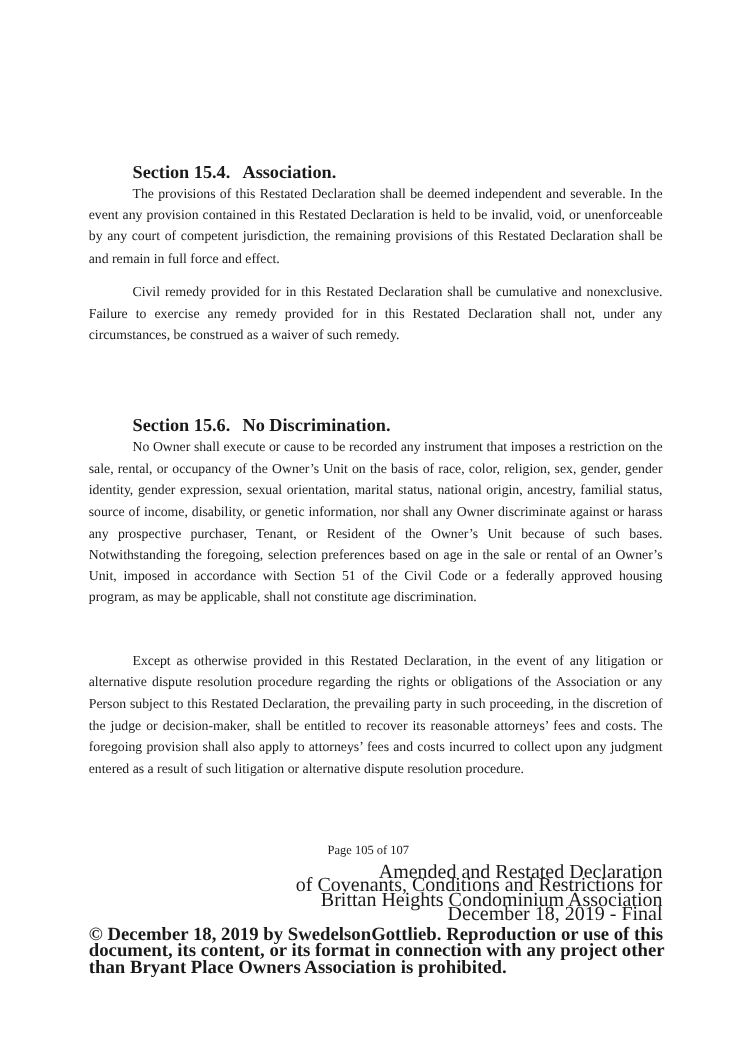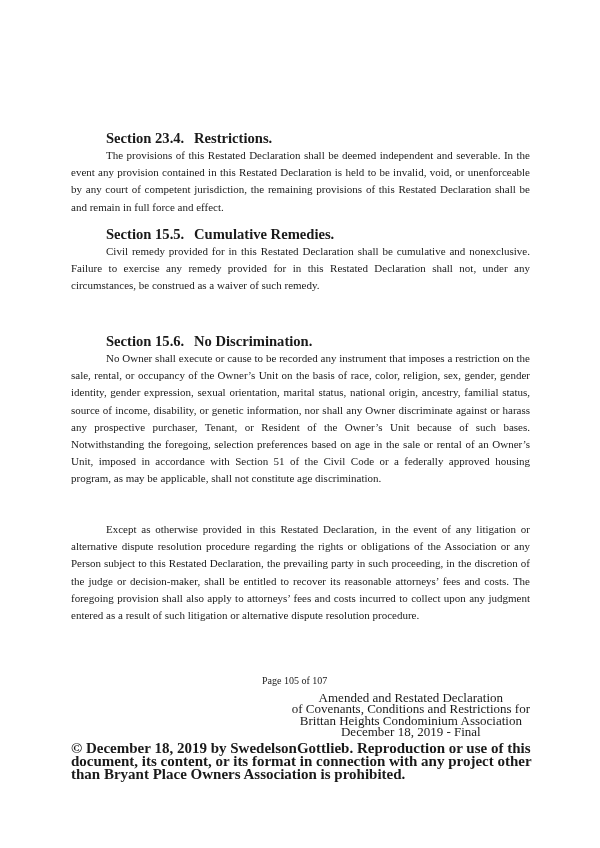--- a/index.html
+++ b/index.html
@@ -4,35 +4,34 @@
 <style>
   html, body { margin: 0; padding: 0; background: #ffffff; }
   body { width: 600px; height: 848px; position: relative; overflow: hidden;
          font-family: "Liberation Serif", "DejaVu Serif", serif; color: #1a1a1a; }
   .page { position: absolute; left: 71px; top: 0; width: 459px; }
   .section { position: absolute; left: 0; width: 459px; }
   .heading { font-weight: bold; font-size: 14.6px; line-height: 17px; padding-left: 35px; white-space: pre; }
   .heading .num { display: inline-block; width: 88px; }
   .body-text { font-size: 11px; line-height: 17.2px; text-align: justify; text-indent: 35px; margin: 0; }
   .page-number { position: absolute; top: 674px; left: 262px; font-size: 10px; line-height: 14px; }
-  .doc-info { position: absolute; top: 692px; right: 70px; text-align: center; font-size: 13px; line-height: 11.4px; }
+  .doc-info { position: absolute; top: 692px; right: 70px; text-align: right; font-size: 16px; line-height: 11.4px; }
   .copyright { position: absolute; top: 742px; left: 71px; width: 470px; font-weight: bold; font-size: 15px; line-height: 13px; }
 </style>
 </head>
 <body>
 
 <div class="page">
 
   <div class="section" style="top:130px">
-    <div class="heading"><span class="num">Section 23.4.</span><span>Restrictions.</span></div>
+    <div class="heading"><span class="num">Section 15.4.</span><span>Association.</span></div>
     <p class="body-text">The provisions of this Restated Declaration shall be deemed independent and severable. In the event any provision contained in this Restated Declaration is held to be invalid, void, or unenforceable by any court of competent jurisdiction, the remaining provisions of this Restated Declaration shall be and remain in full force and effect.</p>
   </div>
 
   <div class="section" style="top:226px">
-    <div class="heading"><span class="num">Section 15.5.</span><span>Cumulative Remedies.</span></div>
     <p class="body-text">Civil remedy provided for in this Restated Declaration shall be cumulative and nonexclusive. Failure to exercise any remedy provided for in this Restated Declaration shall not, under any circumstances, be construed as a waiver of such remedy.</p>
   </div>
 
   <div class="section" style="top:333px">
     <div class="heading"><span class="num">Section 15.6.</span><span>No Discrimination.</span></div>
     <p class="body-text">No Owner shall execute or cause to be recorded any instrument that imposes a restriction on the sale, rental, or occupancy of the Owner’s Unit on the basis of race, color, religion, sex, gender, gender identity, gender expression, sexual orientation, marital status, national origin, ancestry, familial status, source of income, disability, or genetic information, nor shall any Owner discriminate against or harass any prospective purchaser, Tenant, or Resident of the Owner’s Unit because of such bases. Notwithstanding the foregoing, selection preferences based on age in the sale or rental of an Owner’s Unit, imposed in accordance with Section 51 of the Civil Code or a federally approved housing program, as may be applicable, shall not constitute age discrimination.</p>
   </div>
 
   <div class="section" style="top:521px">
     <p class="body-text">Except as otherwise provided in this Restated Declaration, in the event of any litigation or alternative dispute resolution procedure regarding the rights or obligations of the Association or any Person subject to this Restated Declaration, the prevailing party in such proceeding, in the discretion of the judge or decision-maker, shall be entitled to recover its reasonable attorneys’ fees and costs. The foregoing provision shall also apply to attorneys’ fees and costs incurred to collect upon any judgment entered as a result of such litigation or alternative dispute resolution procedure.</p>

